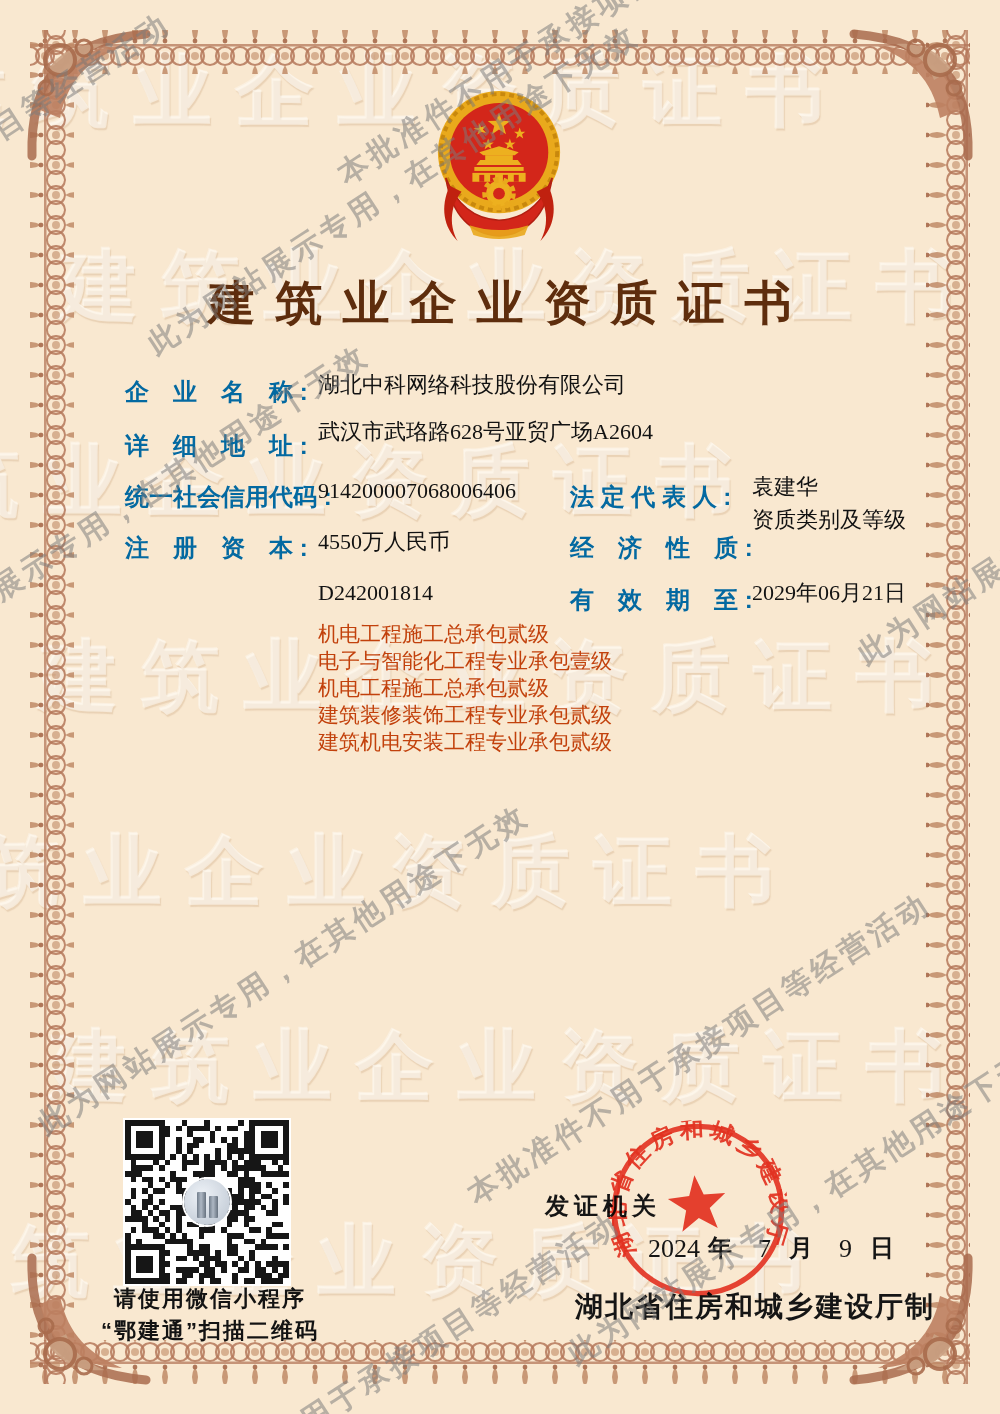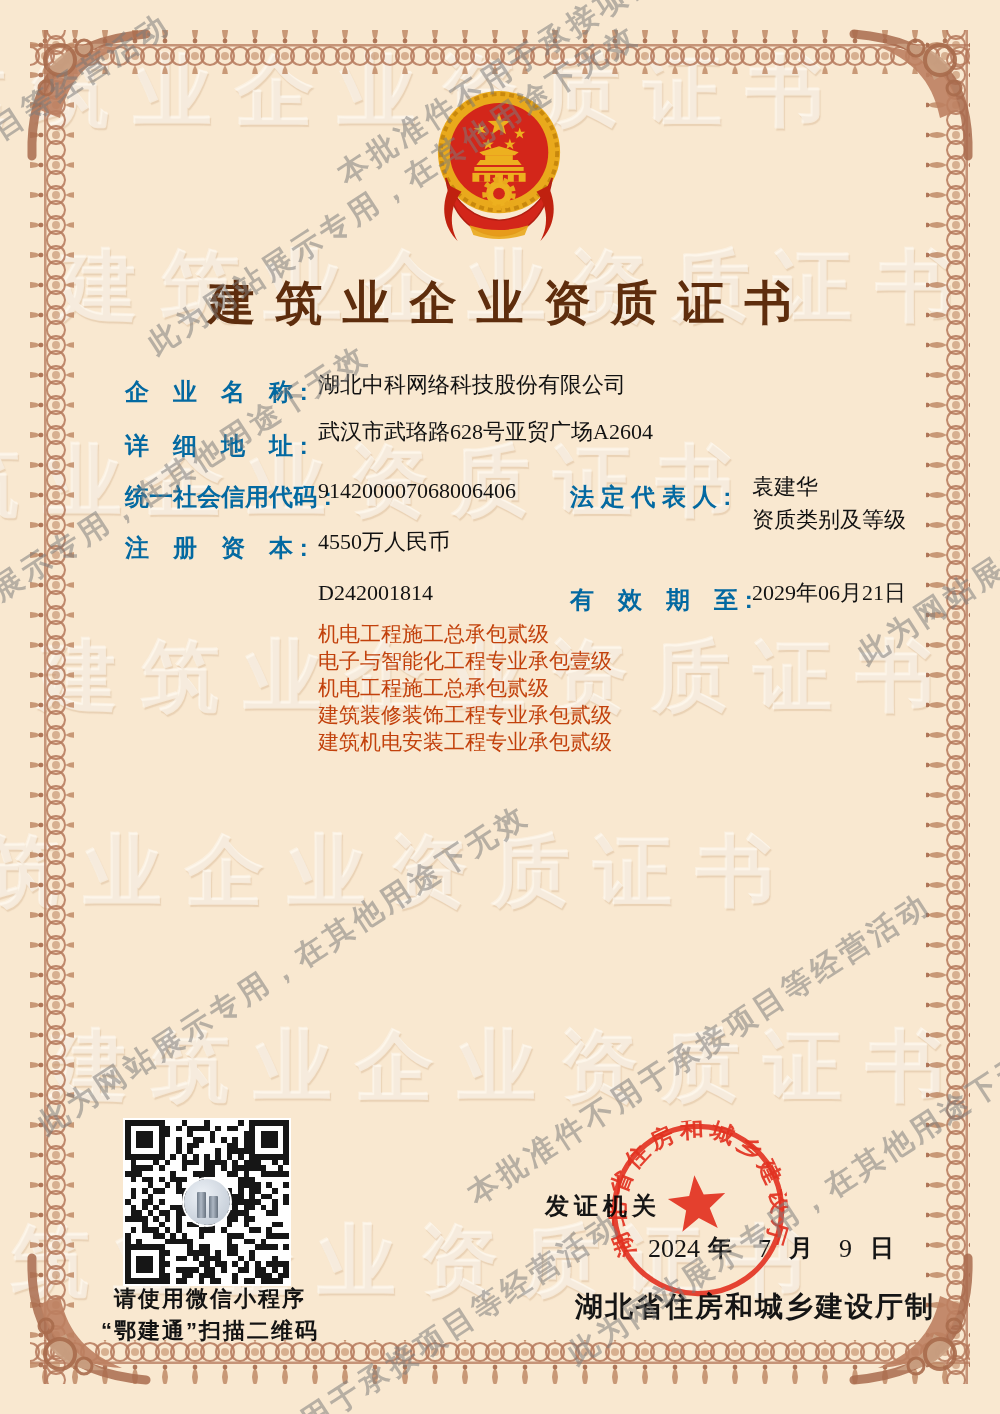--- a/index.html
+++ b/index.html
@@ -186,20 +186,21 @@
     <div class="lab" style="left:125px;top:430px">详　细　地　址 :</div>
     <div class="val" style="left:318px;top:417px">武汉市武珞路628号亚贸广场A2604</div>
 
     <div class="lab" style="left:125px;top:481px">统一社会信用代码 :</div>
     <div class="val" style="left:318px;top:478px">914200007068006406</div>
     <div class="lab" style="left:570px;top:481px">法 定 代 表 人 :</div>
     <div class="val" style="left:752px;top:472px">袁建华</div>
 
     <div class="lab" style="left:125px;top:532px">注　册　资　本 :</div>
     <div class="val" style="left:318px;top:527px">4550万人民币</div>
+    <div class="lab" style="left:570px;top:532px">经　济　性　质 :</div>
     <div class="val" style="left:752px;top:505px">资质类别及等级</div>
 
     <div class="val" style="left:318px;top:580px">D242001814</div>
     <div class="lab" style="left:570px;top:584px">有　效　期　至 :</div>
     <div class="val" style="left:752px;top:578px">2029年06月21日</div>
 
     <div class="qual-list" style="position:absolute;left:318px;top:621px">
       <div class="val-line">机电工程施工总承包贰级</div>
       <div class="val-line">电子与智能化工程专业承包壹级</div>
       <div class="val-line">机电工程施工总承包贰级</div>

